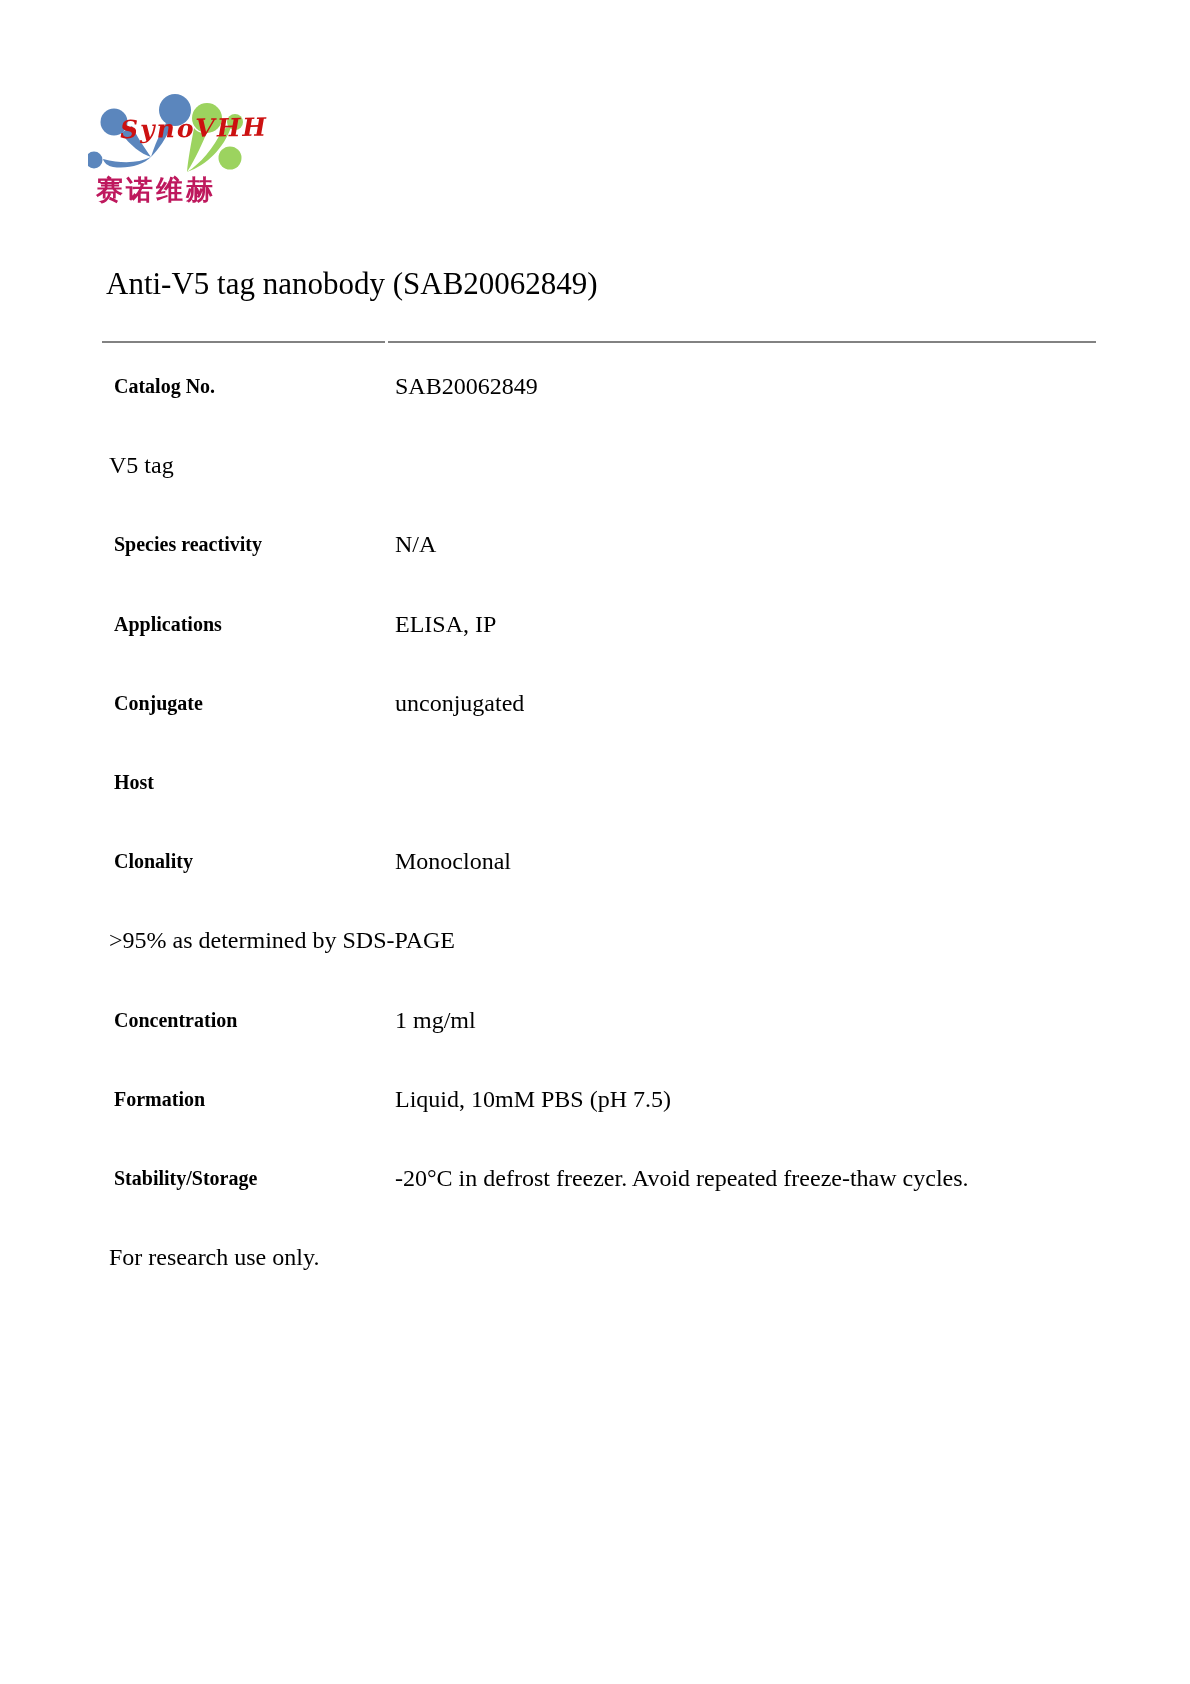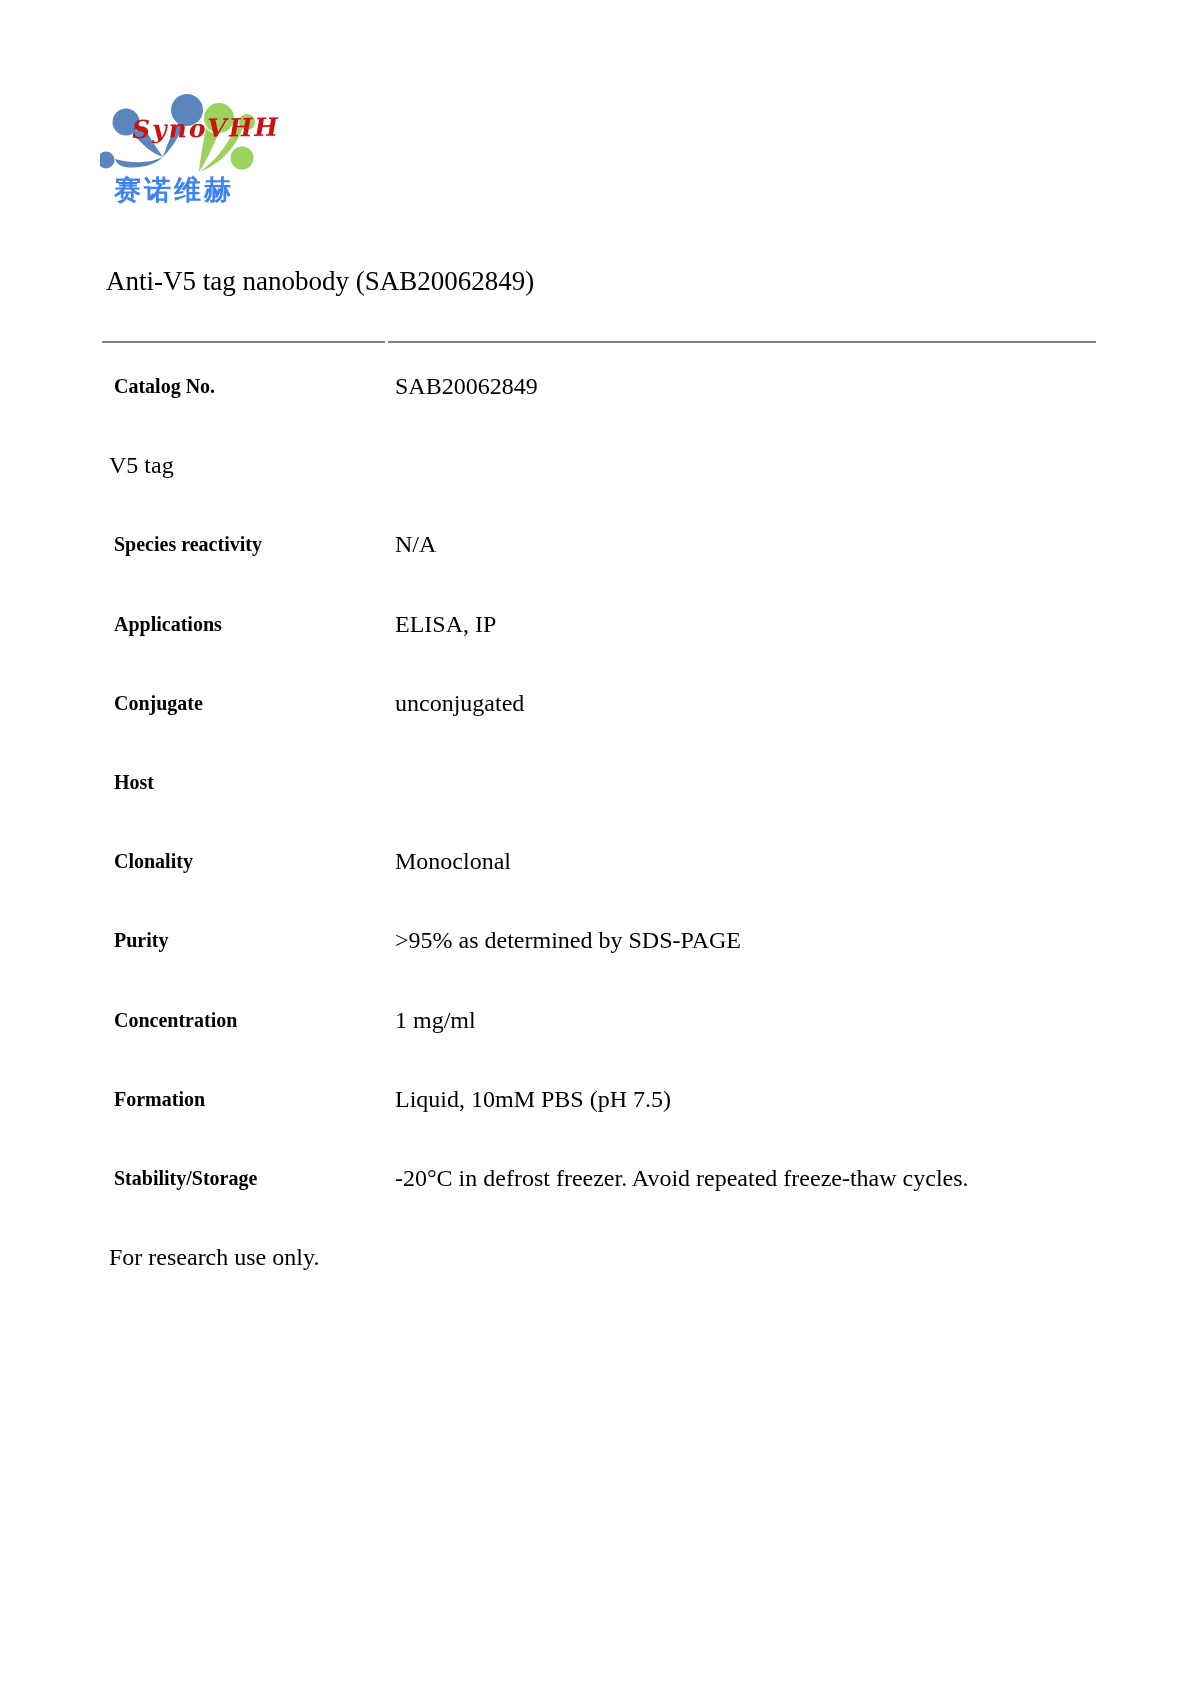--- a/index.html
+++ b/index.html
@@ -4,40 +4,40 @@
 <style>
   * { margin:0; padding:0; box-sizing:border-box; }
   html,body { background:#ffffff; }
   body { font-family:"Liberation Serif","DejaVu Serif",serif; color:#000; }
   .page {
     position:relative; width:1190px; height:1684px;
     background:#ffffff; overflow:hidden; margin:0 auto;
   }
 
   
-  .logo-wrap { position:absolute; left:100px; top:90px; width:162px; height:86px; }
+  .logo-wrap { position:absolute; left:88px; top:90px; width:162px; height:86px; }
   .logo-svg { position:absolute; left:0; top:0; width:158px; height:84px; }
   .brand-script {
     position:absolute; left:32px; top:24px; width:130px;
     font-family:"DejaVu Serif","Liberation Serif",serif;
     font-style:italic; font-weight:bold; font-size:25px;
     letter-spacing:2px; color:#cc1111; white-space:nowrap;
     transform:rotate(-1deg);
   }
   .brand-cn {
-    position:absolute; left:114px; top:172px;
+    position:absolute; left:96px; top:172px;
     font-family:"Liberation Sans","DejaVu Sans",sans-serif;
-    font-size:27px; font-weight:600; letter-spacing:3px; color:#3b82f6;
+    font-size:27px; font-weight:600; letter-spacing:3px; color:#be185d;
     white-space:nowrap;
   }
 
   
   .doc-title {
     position:absolute; left:106px; top:266px;
-    font-size:27px; font-weight:normal; color:#000; white-space:nowrap;
+    font-size:31px; font-weight:normal; color:#000; white-space:nowrap;
   }
   .title-rule { position:absolute; top:341px; height:2px; background:#828282; }
   .title-rule.seg-1 { left:102px;  width:283px; }
   .title-rule.seg-2 { left:388px;  width:708px; }
 
   
   .props { position:absolute; left:102px; top:347px; width:994px; }
   .prop-row { display:flex; align-items:center; height:79.2px; }
   .prop-label {
     width:286px; padding-left:12px; flex:0 0 286px;
@@ -100,21 +100,20 @@
       <div class="prop-value">unconjugated</div>
     </div>
       <div class="prop-row">
       <div class="prop-label">Host</div>
     </div>
       <div class="prop-row">
       <div class="prop-label">Clonality</div>
       <div class="prop-value">Monoclonal</div>
     </div>
       <div class="prop-row">
-      <div class="prop-label">Purity</div>
       <div class="prop-value">&gt;95% as determined by SDS-PAGE</div>
     </div>
       <div class="prop-row">
       <div class="prop-label">Concentration</div>
       <div class="prop-value">1 mg/ml</div>
     </div>
       <div class="prop-row">
       <div class="prop-label">Formation</div>
       <div class="prop-value">Liquid, 10mM PBS (pH 7.5)</div>
     </div>

